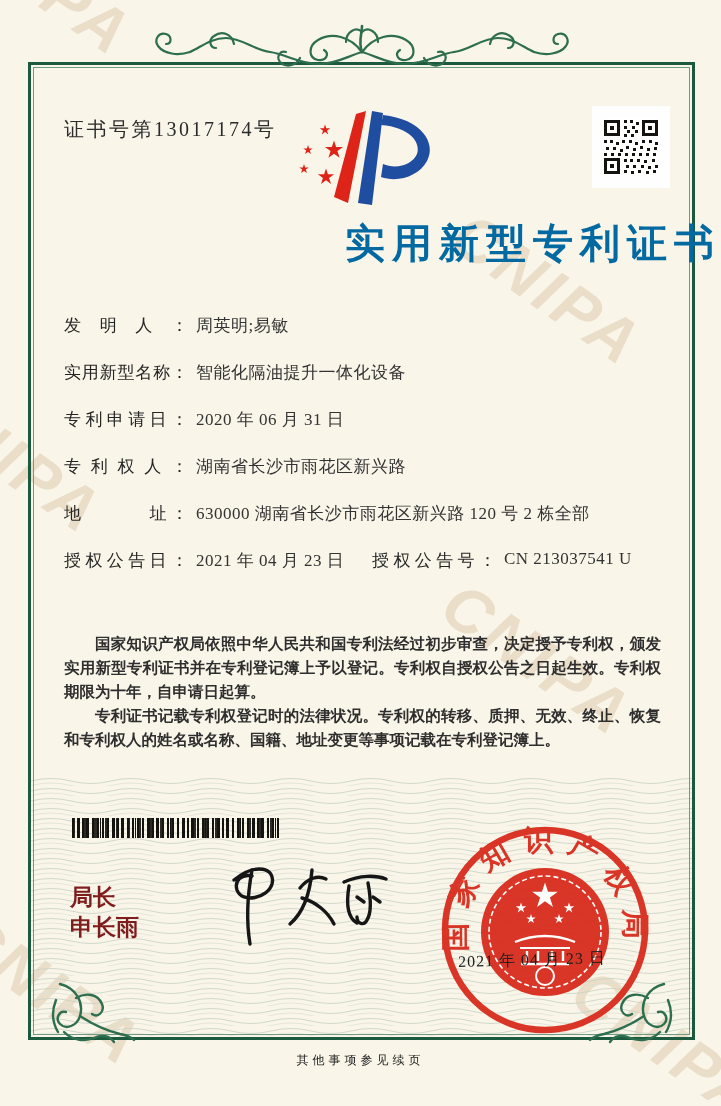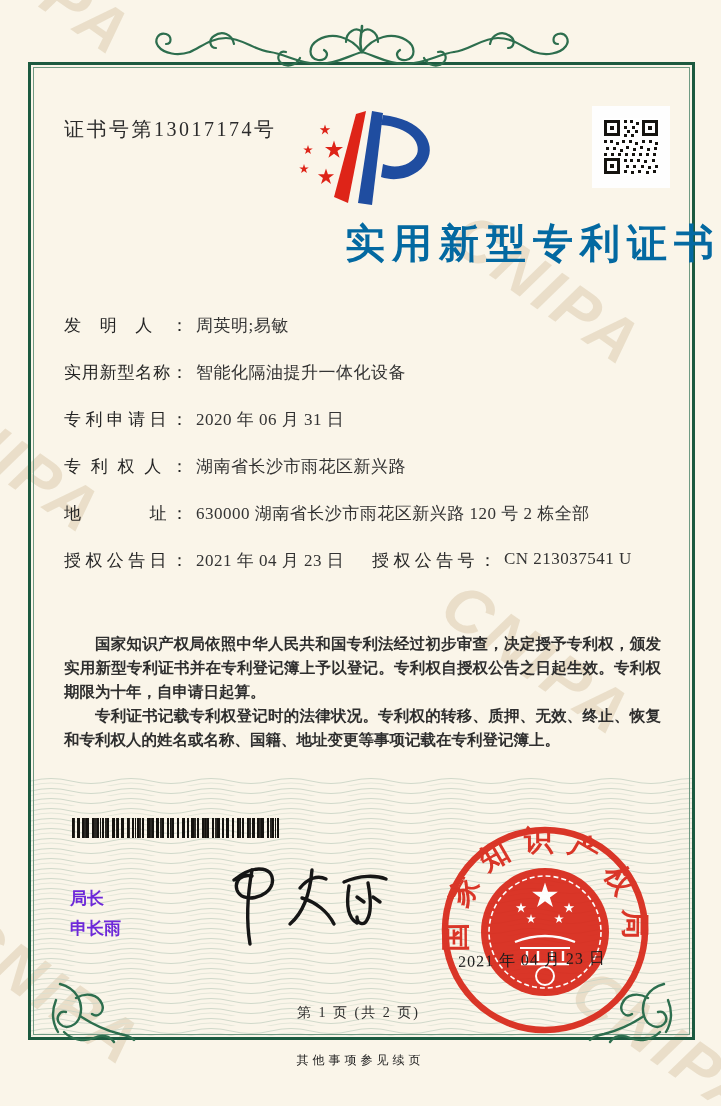--- a/index.html
+++ b/index.html
@@ -54,22 +54,22 @@
   }
   
   .barcode{
     position:absolute; left:72px; top:818px; width:208px; height:20px; z-index:6;
     background:
       repeating-linear-gradient(90deg,#15130f 0 2px,transparent 2px 5px),
       repeating-linear-gradient(90deg,#15130f 0 1px,transparent 1px 7px),
       repeating-linear-gradient(90deg,rgba(21,19,15,.9) 0 3px,transparent 3px 11px);
   }
   .director{position:absolute; left:70px; top:884px; z-index:6;
-    font-family:Liberation Sans, sans-serif; font-weight:700;
-    font-size:17px; color:#6d28d9; line-height:30px;}
+    font-family:Liberation Mono, monospace; font-weight:700;
+    font-size:23px; color:#7f1d1d; line-height:30px;}
   .signature{position:absolute; left:196px; top:850px; z-index:6;}
   .seal{position:absolute; left:435px; top:820px; z-index:7;}
   .seal-date{
     position:absolute; left:458px; top:950px; z-index:8; font-size:16px;
     color:#1c1c1c; letter-spacing:1px; white-space:nowrap; transform:rotate(-1.5deg);
   }
   .page-no{
     position:absolute; left:28px; top:1004px; width:661px; text-align:center;
     font-size:14px; letter-spacing:2px; color:#2b2b2b; z-index:5;
   }
@@ -258,16 +258,15 @@
         <path d="M85,128 h50" stroke-width="2.2"></path>
         <path d="M92,131 v10 M103,131 v10 M117,131 v10 M128,131 v10" stroke-width="2.4"></path>
         <path d="M86,144 h48" stroke-width="2.4"></path>
         <circle cx="110" cy="156" r="9" stroke-width="2"></circle>
       </g>
     </g>
   </svg>
 
   <div class="seal-date">2021 年 04 月 23 日</div>
 
-  <div class="page-no">第 1 页 (共 2 页)</div>
   <div class="cont-note">其他事项参见续页</div>
 
 </div>
 
 </body></html>

